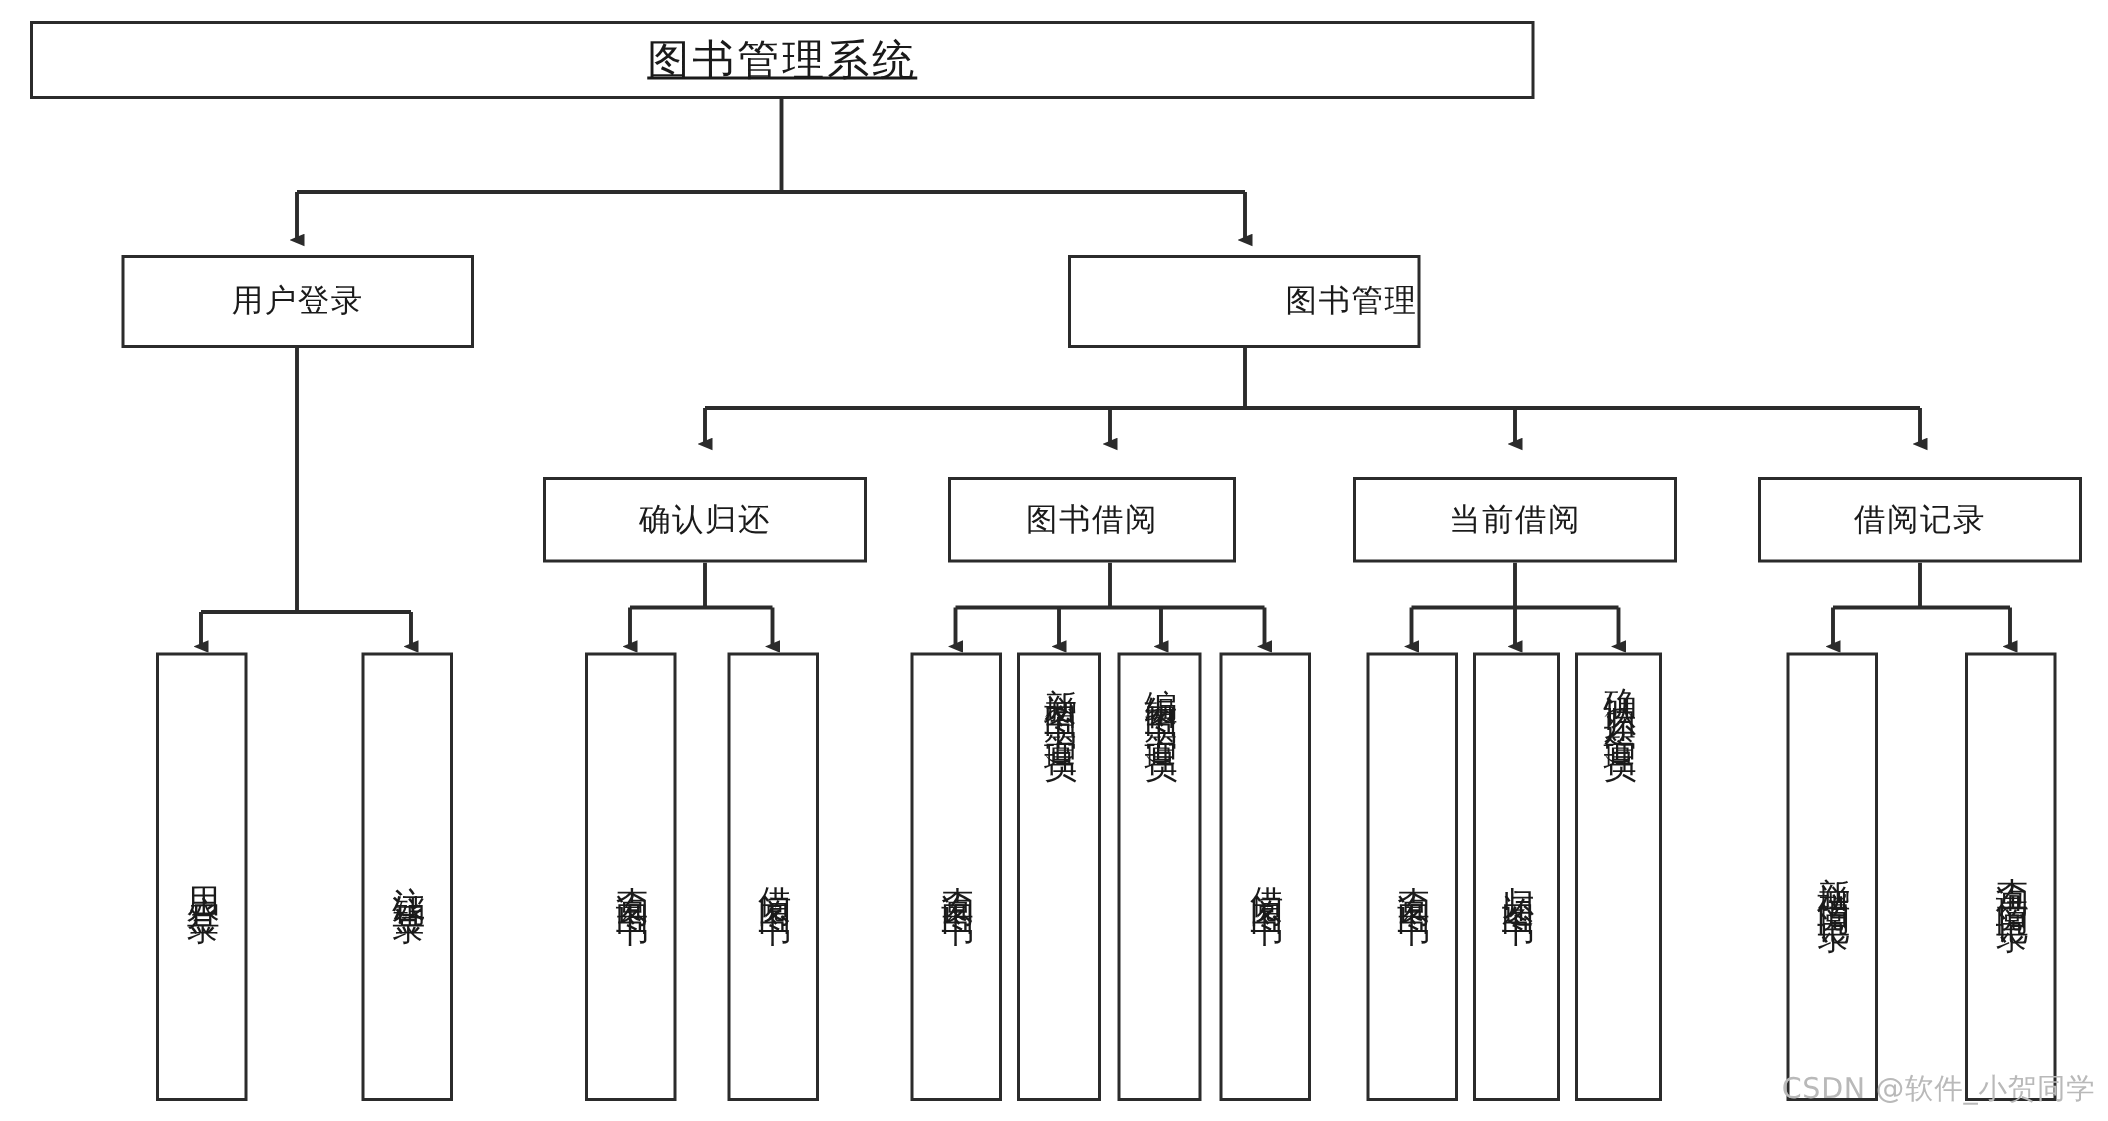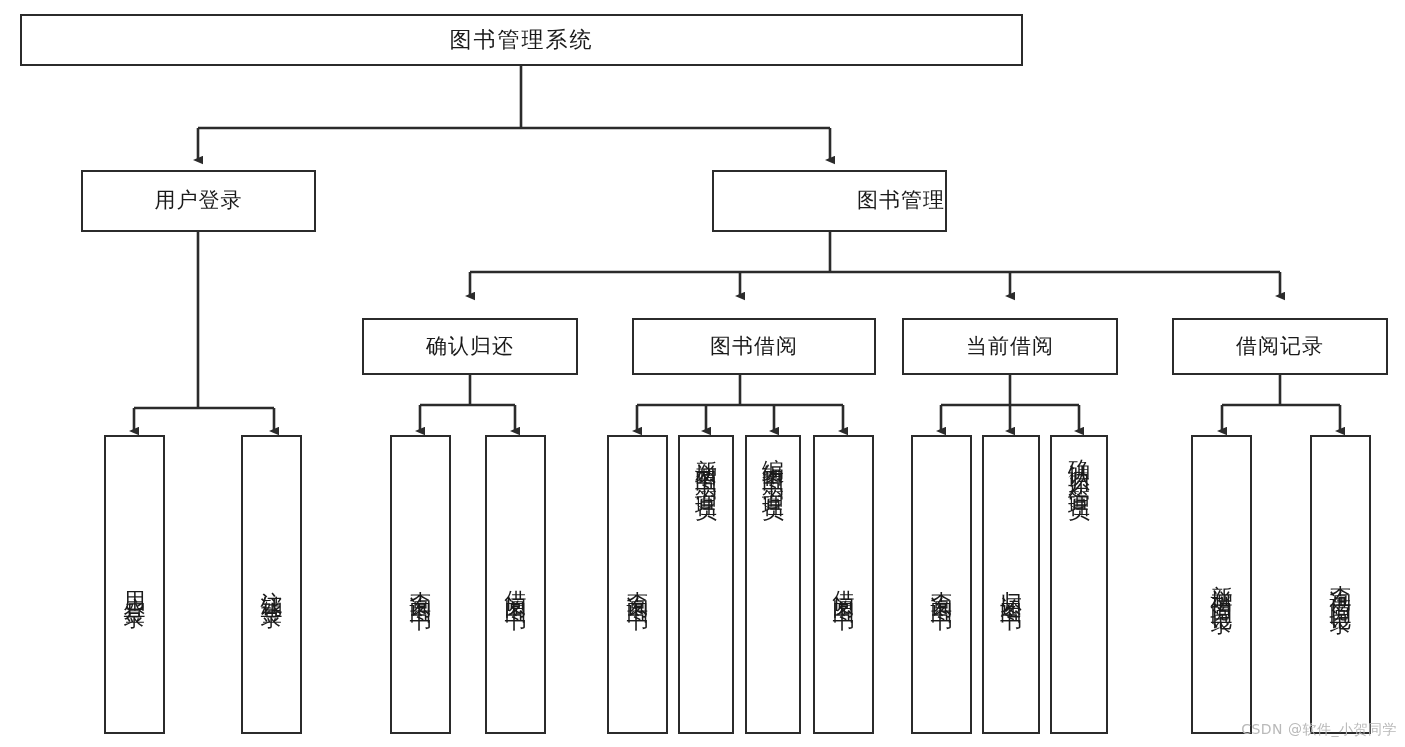--- a/index.html
+++ b/index.html
@@ -13,35 +13,35 @@
   svg#edges{position:absolute;left:0;top:0;width:1405px;height:747px;}
   .node{
     position:absolute;box-sizing:border-box;
     background:#ffffff;
     border:2px solid #2b2b2b;
     display:flex;align-items:center;justify-content:center;
   }
   .node-h .node-label{
     font-size:21px;line-height:1.1;letter-spacing:1px;white-space:nowrap;
   }
-  .node-root .node-label{font-size:22px;letter-spacing:2px;}
+  .node-root .node-label{font-size:28px;letter-spacing:2px;text-decoration:underline;}
   .node-v{align-items:center;justify-content:center;}
   .node-v .node-label{
     writing-mode:vertical-rl;
     text-orientation:upright;
     font-size:22px;
     letter-spacing:6px;
     line-height:1;
     white-space:nowrap;
     text-align:center;
   }
   .node-v.pad-top .node-label{align-self:flex-start;margin-top:4px;}
   .watermark{
     position:absolute;right:8px;bottom:8px;
-    font-size:14px;color:#b9b9b9;white-space:nowrap;
+    font-size:19px;color:#b9b9b9;white-space:nowrap;
     letter-spacing:0.5px;pointer-events:none;
   }
 </style>
 </head>
 <body>
 
 <div id="diagram-root">
 
   <svg id="edges" viewBox="0 0 1405 747">
     <defs>
@@ -100,21 +100,21 @@
   <div class="node node-h" style="left:81px;top:170px;width:235px;height:62px;">
     <span class="node-label">用户登录</span>
   </div>
   <div class="node node-h" style="left:712px;top:170px;width:235px;height:62px;justify-content:flex-end;">
     <span class="node-label">图书管理</span>
   </div>
 
   <div class="node node-h" style="left:362px;top:318px;width:216px;height:57px;">
     <span class="node-label">确认归还</span>
   </div>
-  <div class="node node-h" style="left:632px;top:318px;width:244px;height:57px;">
+  <div class="node node-h" style="left:632px;top:318px;width:192px;height:57px;">
     <span class="node-label">图书借阅</span>
   </div>
   <div class="node node-h" style="left:1172px;top:318px;width:216px;height:57px;">
     <span class="node-label">借阅记录</span>
   </div>
   <div class="node node-h" style="left:902px;top:318px;width:216px;height:57px;">
     <span class="node-label">当前借阅</span>
   </div>
 
   <div class="node node-v" style="left:104px;top:435px;width:61px;height:299px;">

